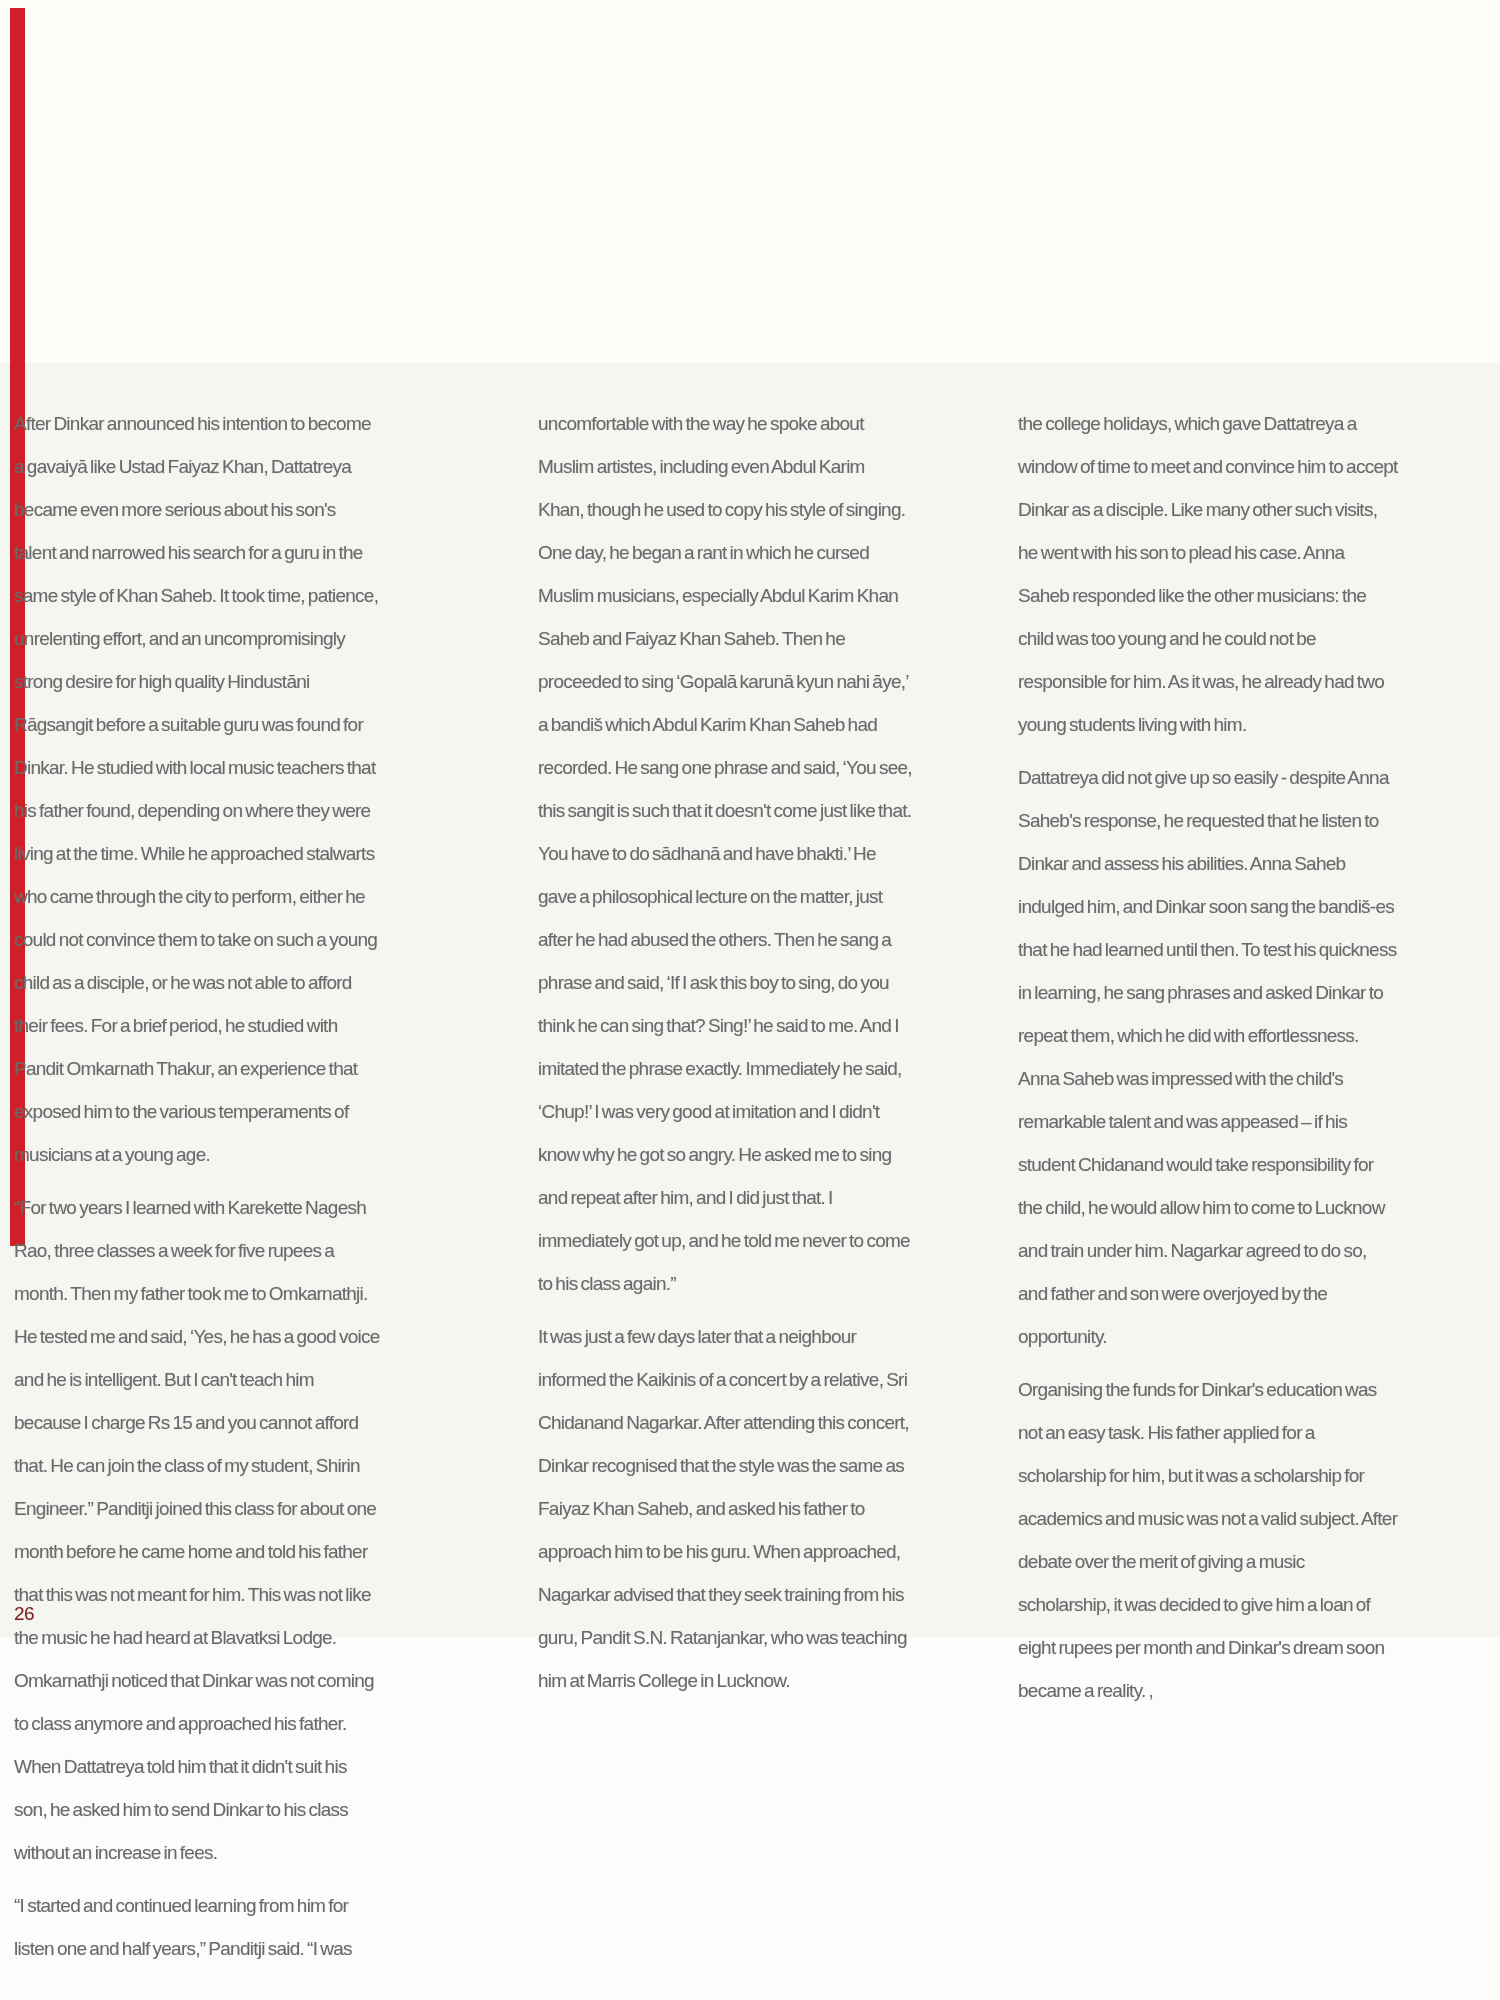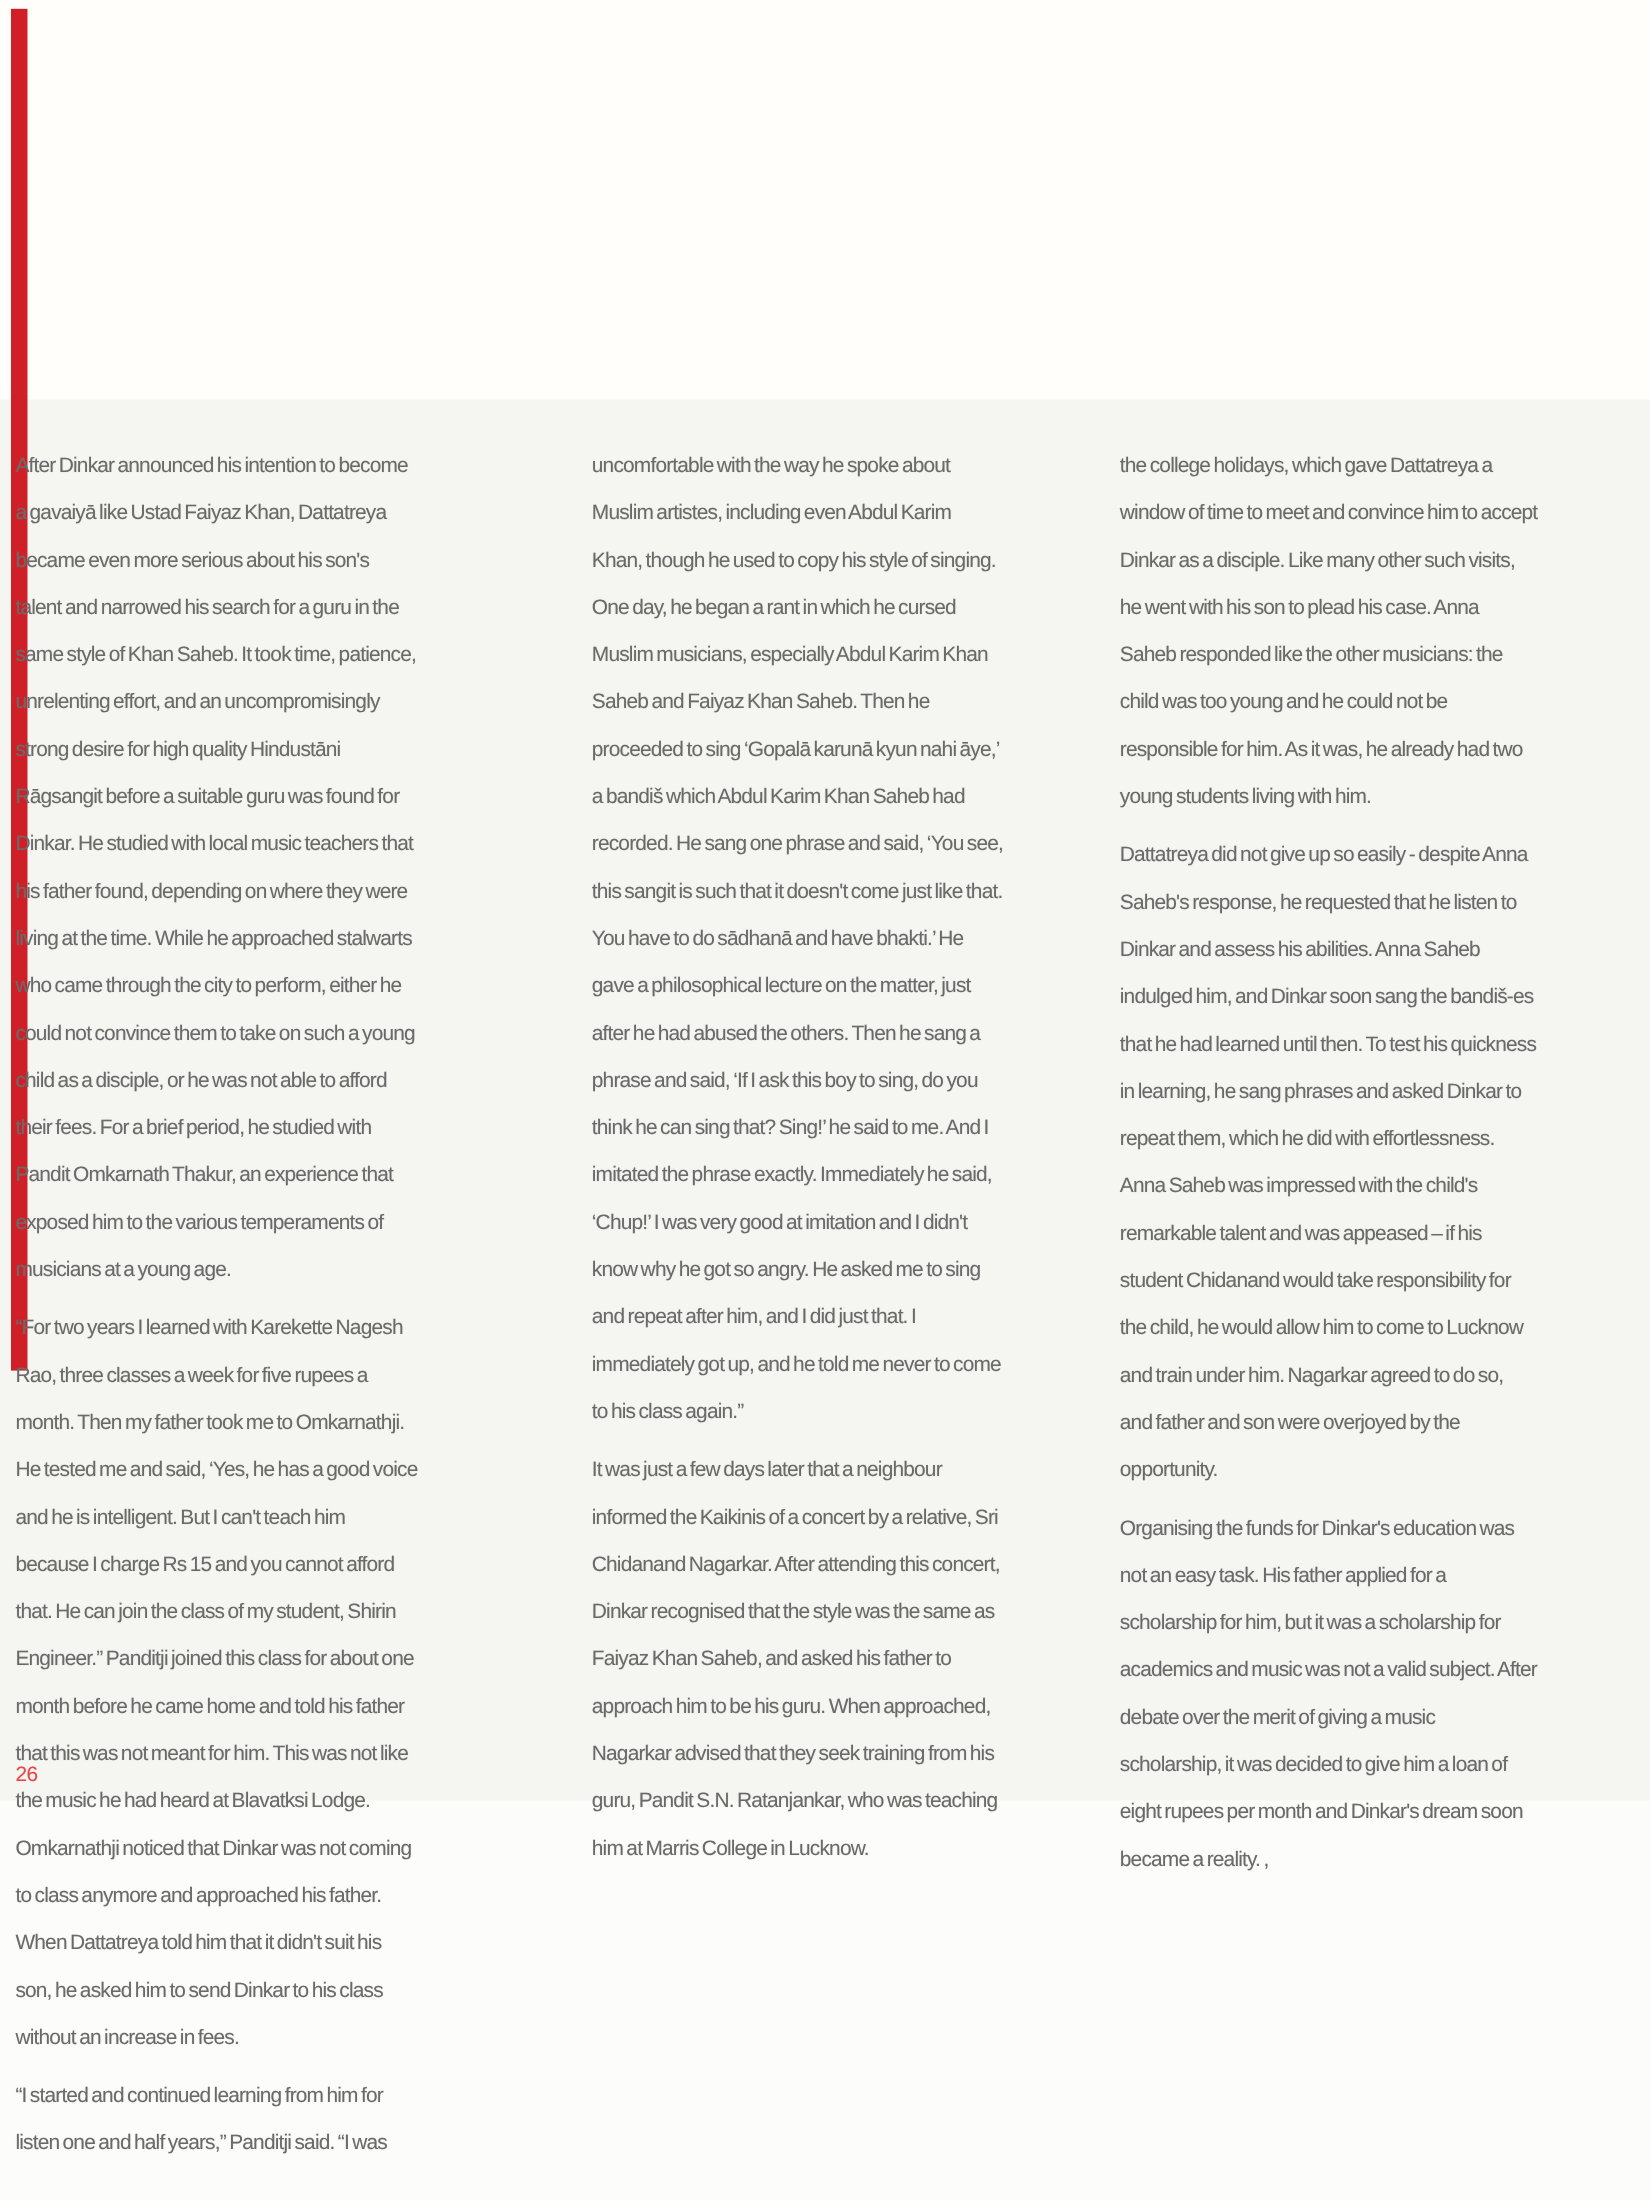--- a/index.html
+++ b/index.html
@@ -48,21 +48,21 @@
   }
   .col p { margin: 0 0 10px 0; }
 
   .col-1 { left: 14px;   width: 366px; }
   .col-2 { left: 518px;  width: 374px; margin-left: 20px; }
   .col-3 { left: 1018px; width: 380px; }
 
   .page-number {
     position: absolute;
     left: 14px; top: 1603px;
-    color: #ef4444;
+    color: #7f1d1d;
     font-size: 19px;
     letter-spacing: -0.5px;
     text-shadow: 0 0 1px rgba(130,130,130,0.35);
   }
 </style>
 </head>
 <body>
 
 <div class="canvas">
 

